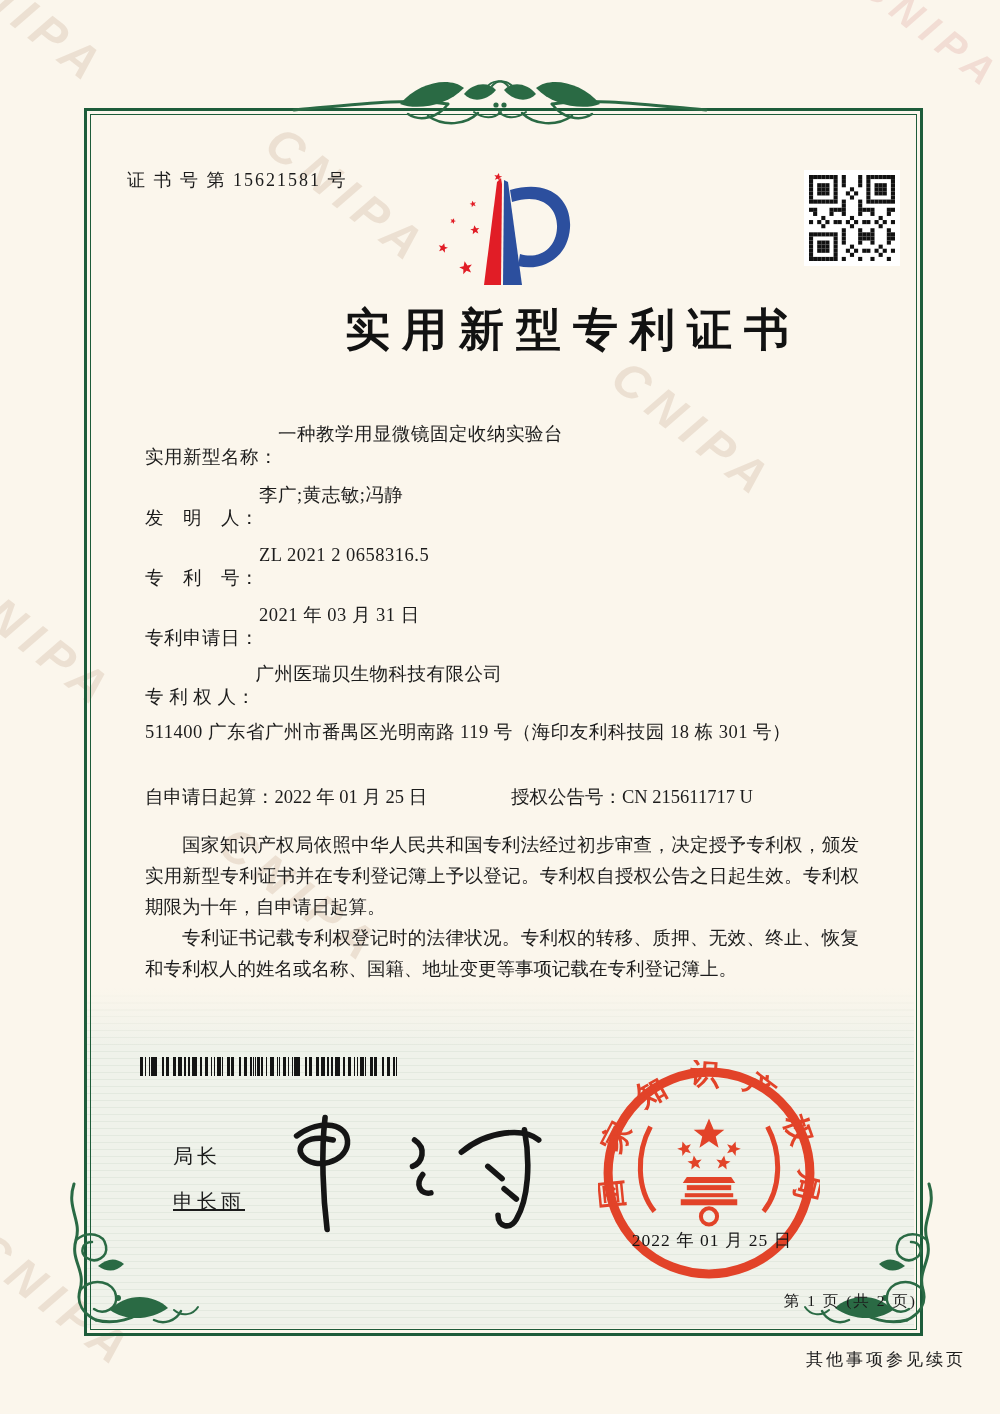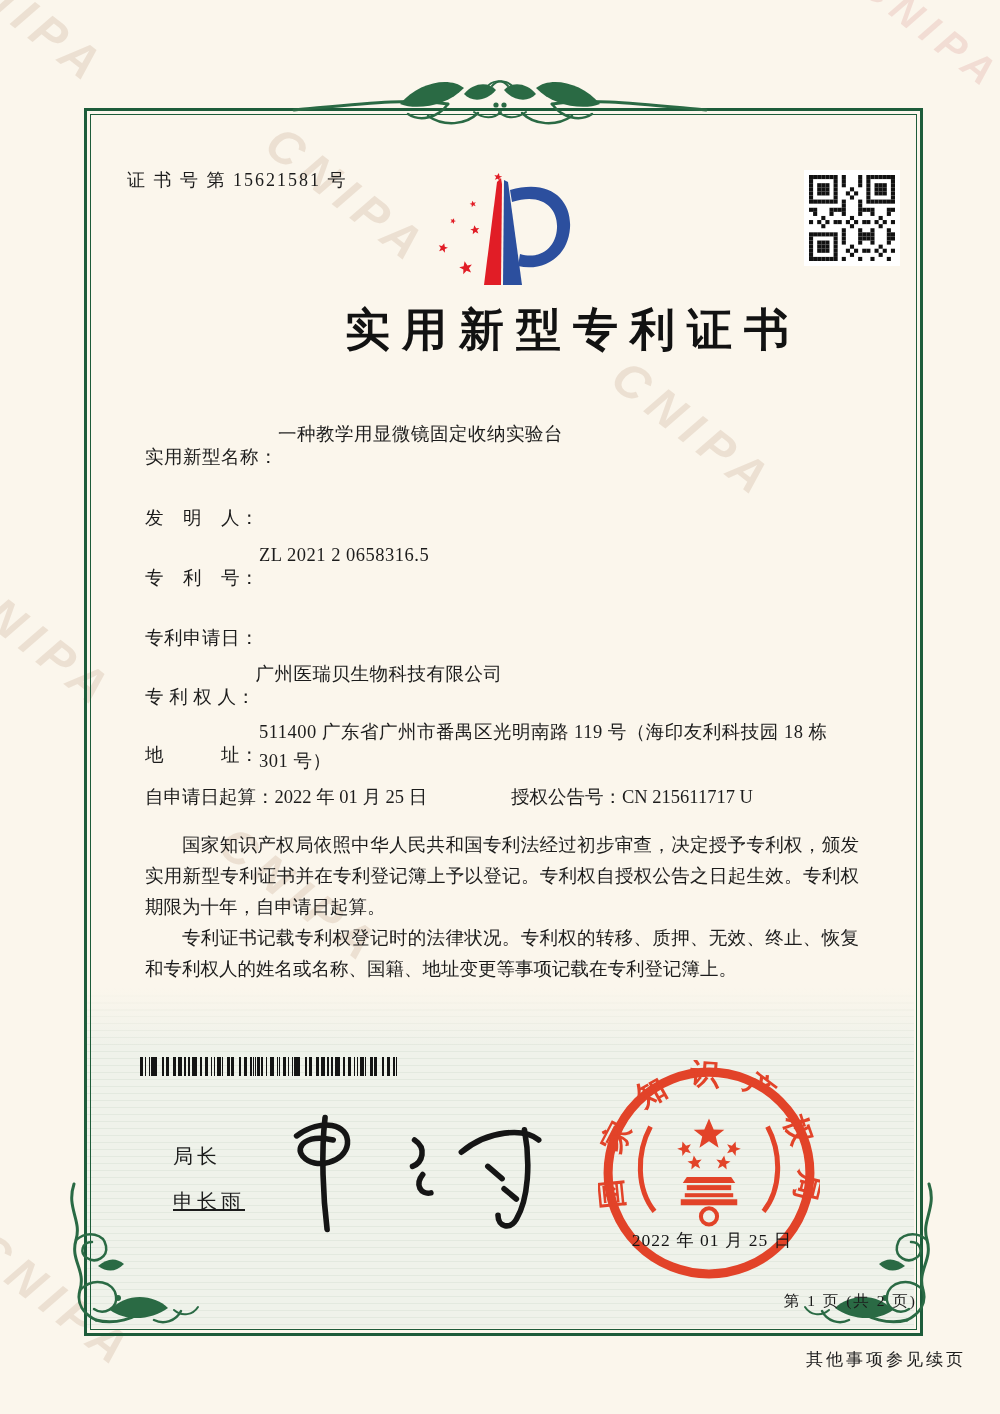--- a/index.html
+++ b/index.html
@@ -345,34 +345,35 @@
 </svg>
 
 <div class="abs title">实用新型专利证书</div>
 
 <div class="abs field f0">
   <span class="lbl">实用新型名称：</span>
   <span class="val">一种教学用显微镜固定收纳实验台</span>
 </div>
 <div class="abs field f1">
   <span class="lbl">发　明　人：</span>
+  <span class="val">李广;黄志敏;冯静</span>
 </div>
 <div class="abs field f2">
   <span class="lbl">专　利　号：</span>
   <span class="val">ZL 2021 2 0658316.5</span>
 </div>
 <div class="abs field f3">
   <span class="lbl">专利申请日：</span>
+  <span class="val">2021 年 03 月 31 日</span>
 </div>
 <div class="abs field f4">
   <span class="lbl">专 利 权 人：</span>
   <span class="val">广州医瑞贝生物科技有限公司</span>
 </div>
 <div class="abs field f5">
-  <span class="lbl">地　　　址：</span>
   <span class="val">511400 广东省广州市番禺区光明南路 119 号（海印友利科技园 18 栋 301 号）</span>
 </div>
 
 <div class="abs grant-row">
   <span>自申请日起算：</span><span>2022 年 01 月 25 日</span>
   <span class="grant-no-group"><span>授权公告号：</span><span>CN 215611717 U</span></span>
 </div>
 
 <div class="abs body-text">
   <p>国家知识产权局依照中华人民共和国专利法经过初步审查，决定授予专利权，颁发实用新型专利证书并在专利登记簿上予以登记。专利权自授权公告之日起生效。专利权期限为十年，自申请日起算。</p>

